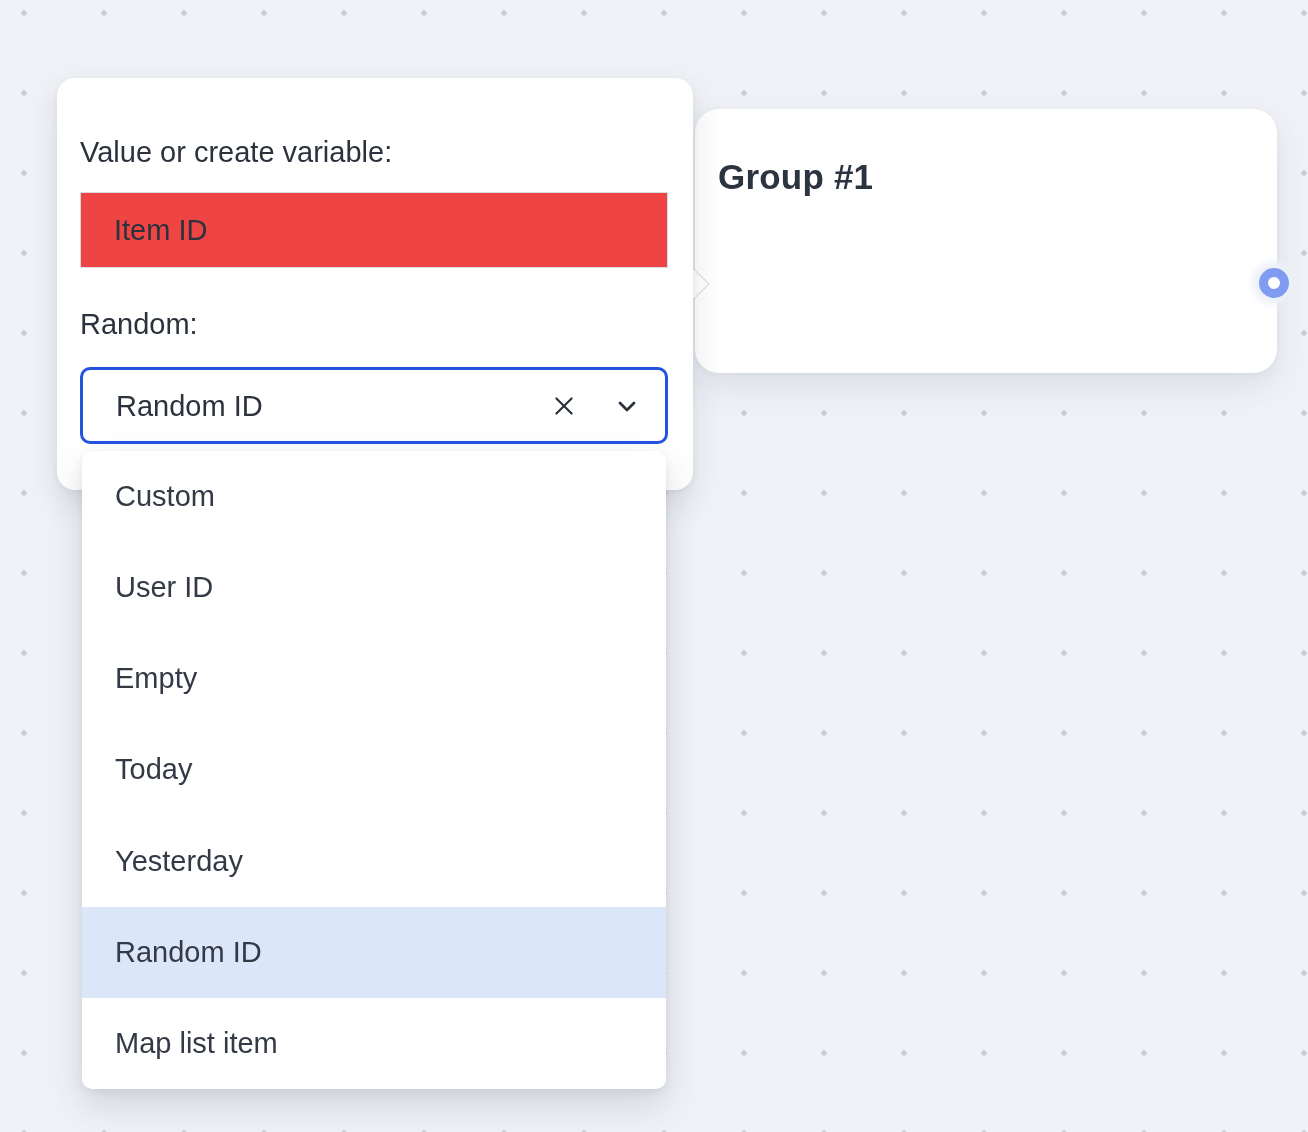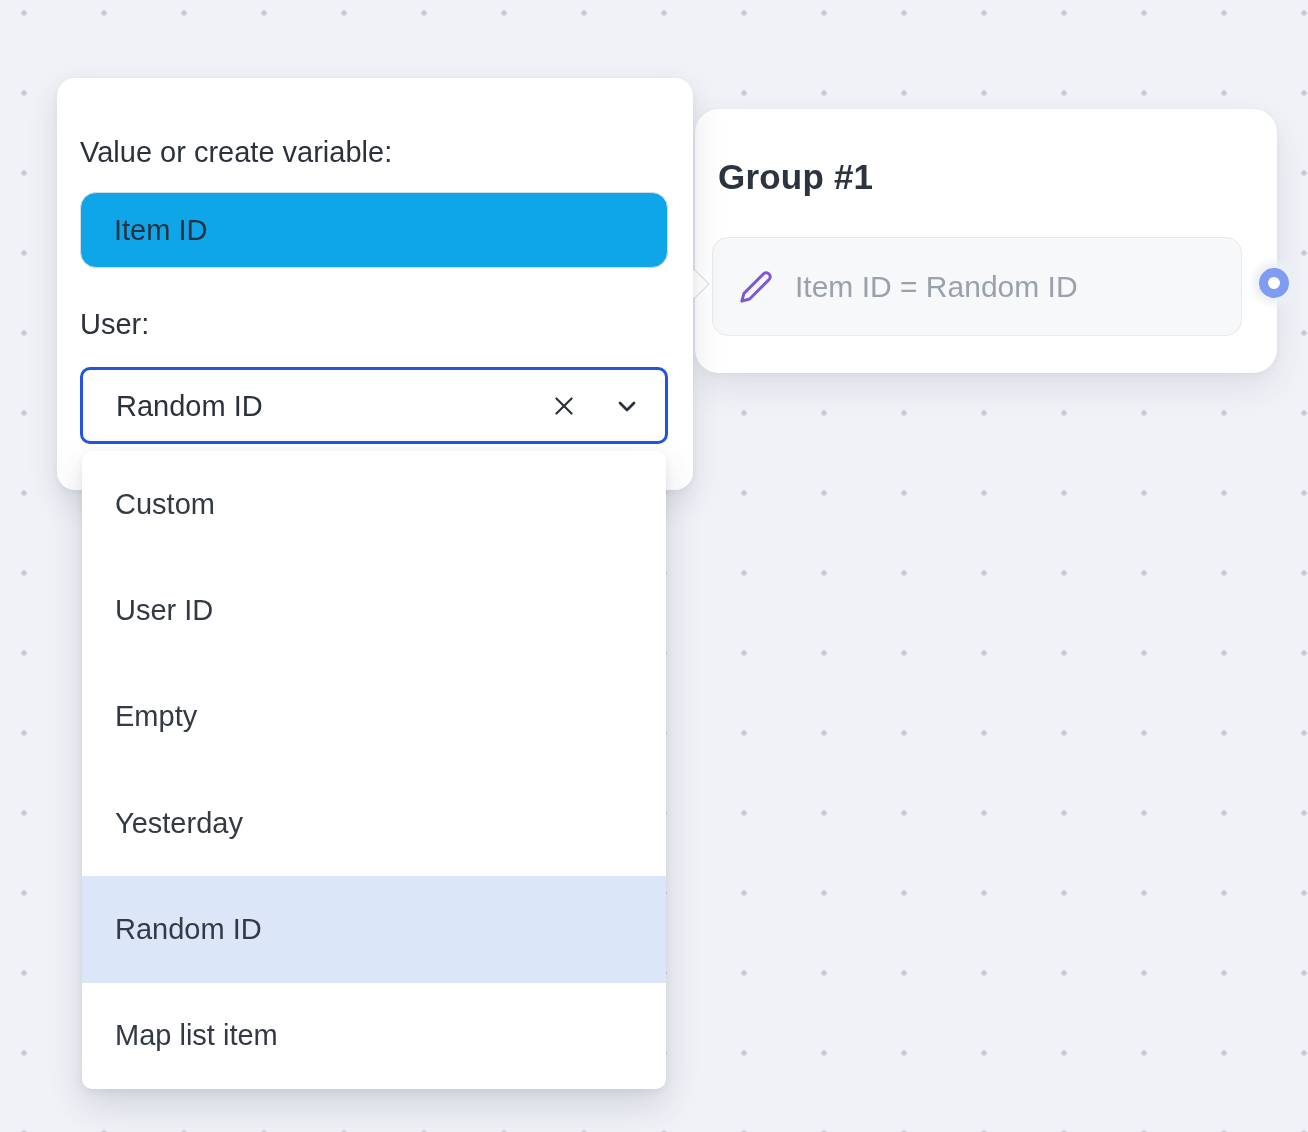--- a/index.html
+++ b/index.html
@@ -48,23 +48,23 @@
   .var-popup{
     position:absolute;left:57px;top:78px;width:636px;height:412px;
     background:#ffffff;border-radius:18px;z-index:30;
     box-shadow:0 12px 32px rgba(45,55,75,.13),0 2px 6px rgba(45,55,75,.06);
   }
   .field-label{position:absolute;left:23px;font-size:29px;color:#2b323d;}
   .lbl-search{top:58px;}
   .lbl-value{top:230px;}
   .var-input{
     position:absolute;left:23px;top:114px;width:588px;height:76px;
-    border:1.5px solid #d8dbe1;border-radius:16px;box-sizing:border-box;
+    border:1.5px solid #d8dbe1;border-radius:0;box-sizing:border-box;
     font-family:inherit;font-size:29px;color:#2b323d;padding:0 0 0 33px;
-    background:#0ea5e9;outline:none;
+    background:#ef4444;outline:none;
   }
   .value-select{
     position:absolute;left:23px;top:289px;width:588px;height:77px;
     border:3px solid #2453e0;border-radius:10px;box-sizing:border-box;
     background:#ffffff;cursor:pointer;
   }
   .select-value{
     position:absolute;left:33px;top:50%;transform:translateY(-50%);
     font-size:29px;color:#2b323d;white-space:nowrap;
   }
@@ -92,38 +92,32 @@
   svg{display:block;}
 </style>
 </head>
 <body>
 
 <div class="canvas">
 
   <div class="group-card">
     <div class="group-title">Group #1</div>
 
-    <div class="condition-box">
-      <svg class="pencil" viewBox="0 0 24 24" fill="none" stroke="#7d58d6" stroke-width="2.1" stroke-linecap="round" stroke-linejoin="round">
-        <path d="M17 3a2.85 2.83 0 1 1 4 4L7.5 20.5 2 22l1.5-5.5Z"></path>
-      </svg>
-      <span class="condition-text">Item ID = Random ID</span>
-    </div>
 
     <div class="input-diamond"></div>
     <div class="port-halo"></div>
     <div class="port-ring"></div>
   </div>
 
   <div class="var-popup">
     <div class="field-label lbl-search">Value or create variable:</div>
 
     <input class="var-input" type="text" value="Item ID" style="">
 
-    <div class="field-label lbl-value">User:</div>
+    <div class="field-label lbl-value">Random:</div>
 
     <div class="value-select">
       <span class="select-value">Random ID</span>
 
       <button class="select-btn btn-clear">
         <svg width="26" height="26" viewBox="0 0 24 24" fill="none" stroke="#2b323d" stroke-width="2" stroke-linecap="round">
           <line x1="5" y1="5" x2="19" y2="19"></line>
             <line x1="19" y1="5" x2="5" y2="19"></line>
         </svg>
       </button>
@@ -133,18 +127,19 @@
           <polyline points="6,9.5 12,15.5 18,9.5"></polyline>
         </svg>
       </button>
     </div>
   </div>
 
   <div class="dropdown">
     <div class="opt">Custom</div>
     <div class="opt">User ID</div>
     <div class="opt">Empty</div>
+    <div class="opt">Today</div>
     <div class="opt">Yesterday</div>
     <div class="opt selected">Random ID</div>
     <div class="opt">Map list item</div>
   </div>
 
 </div>
 
 </body></html>

